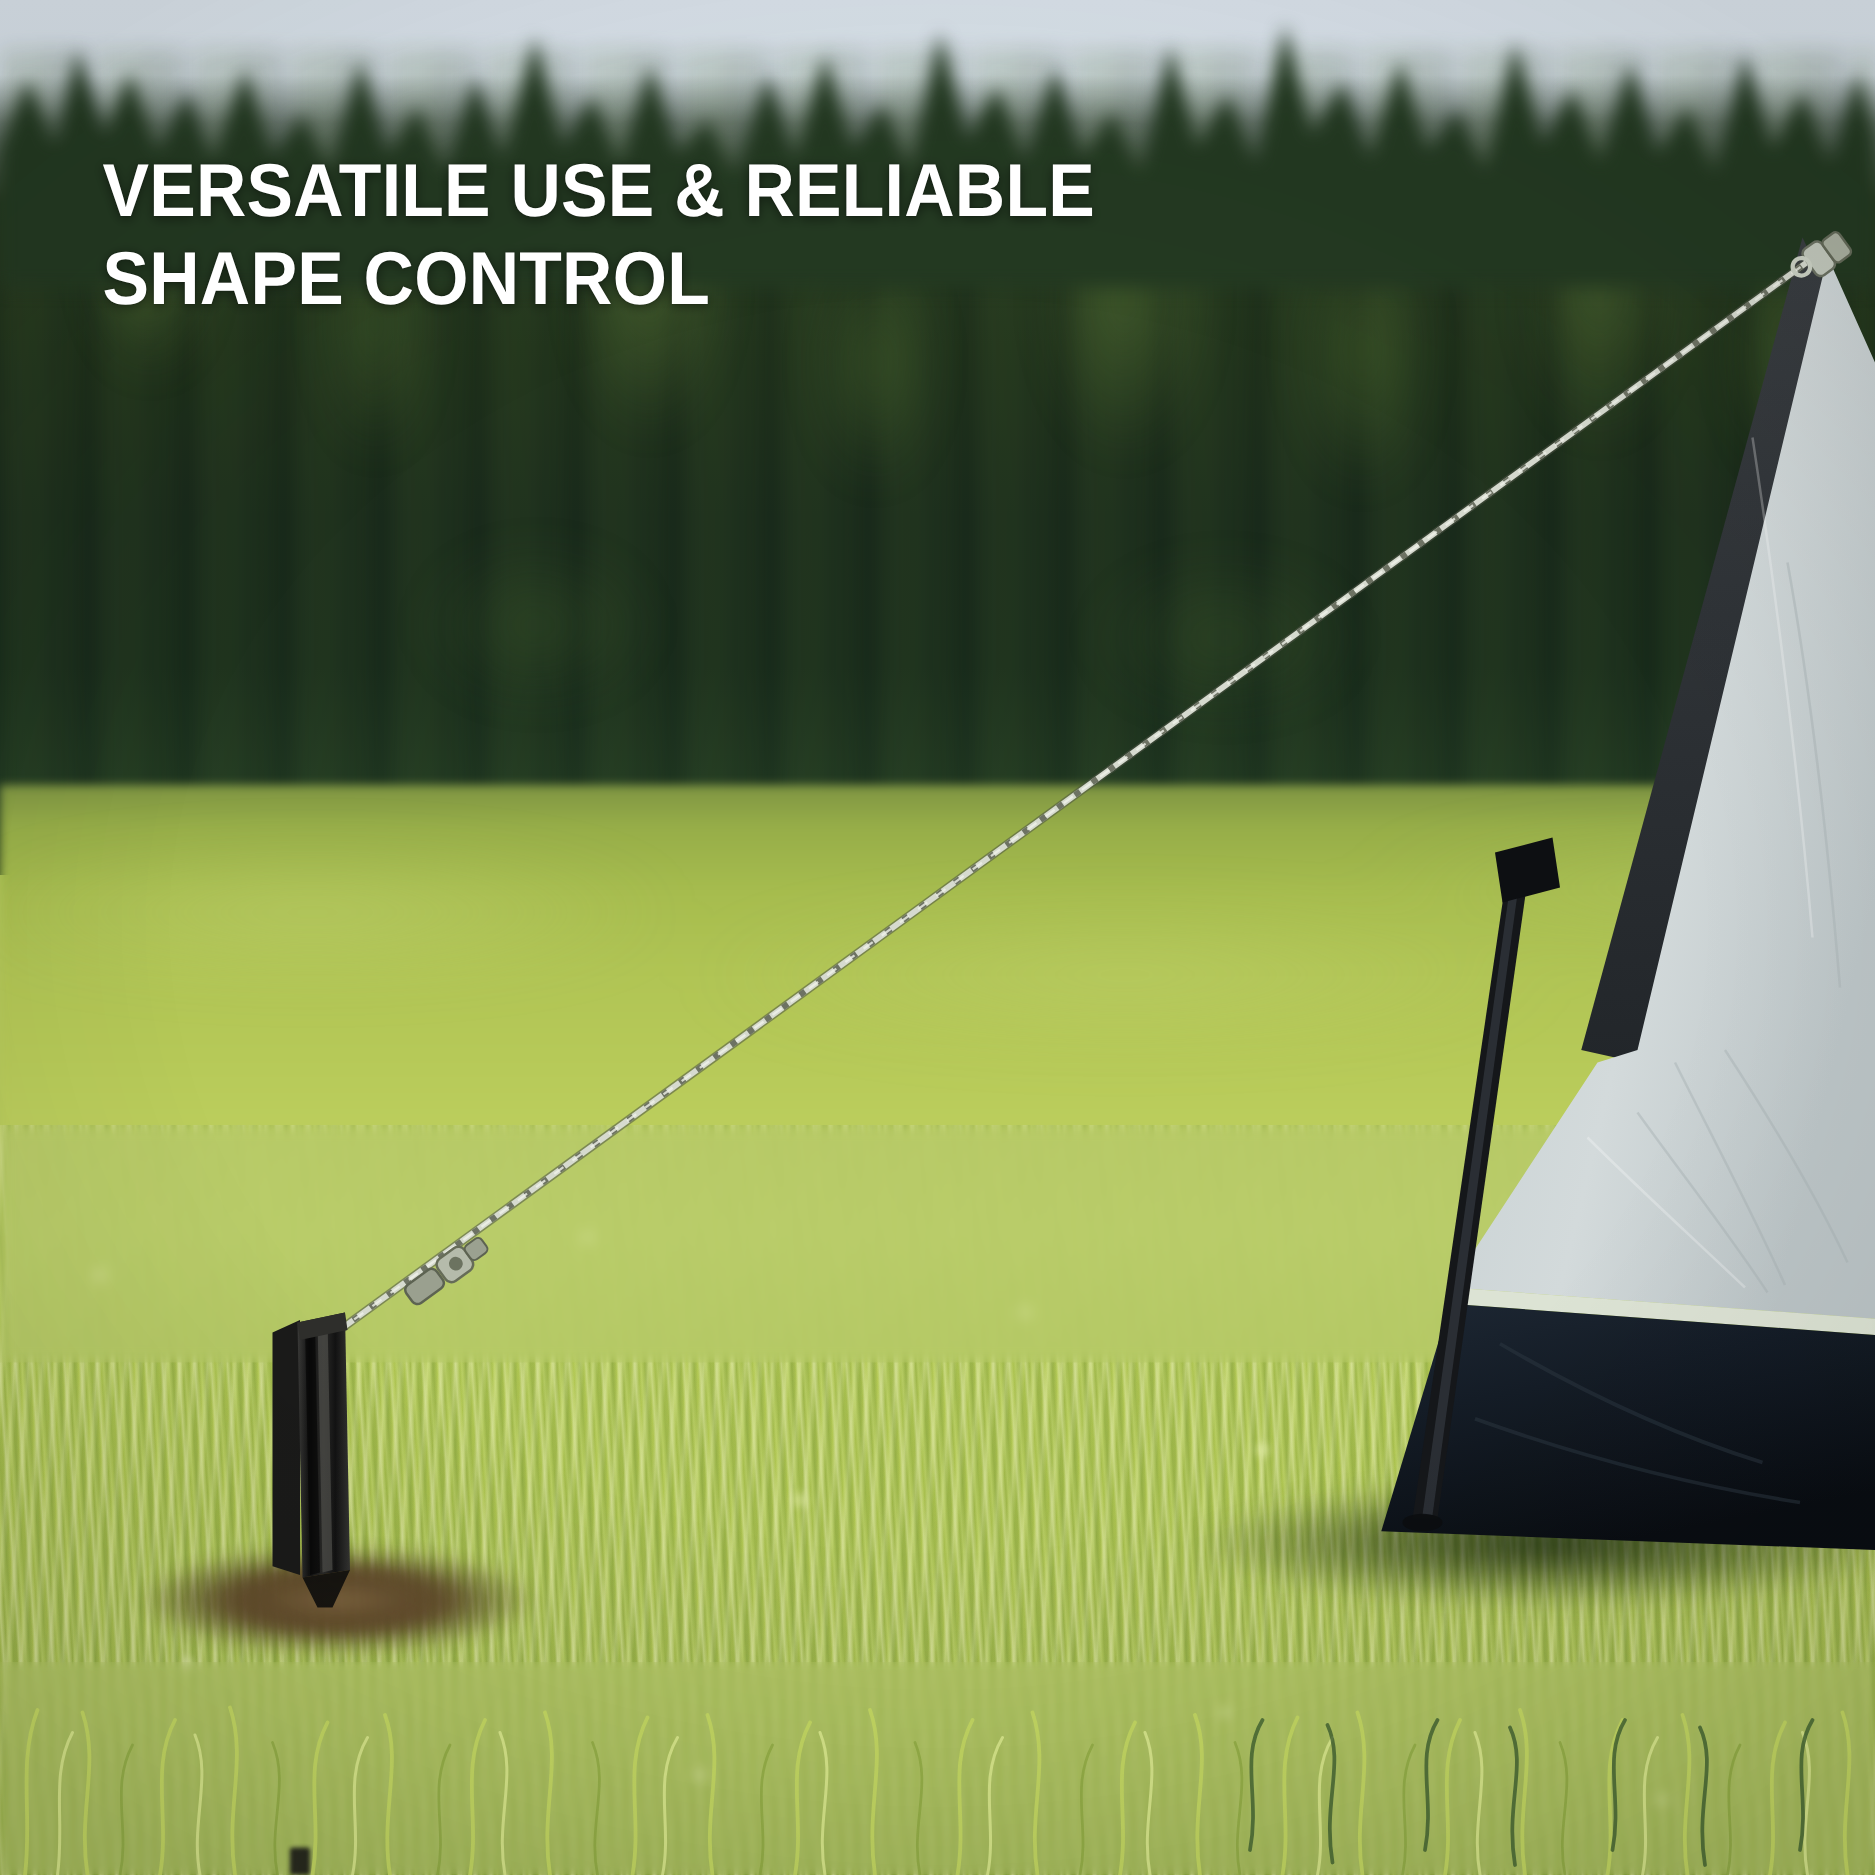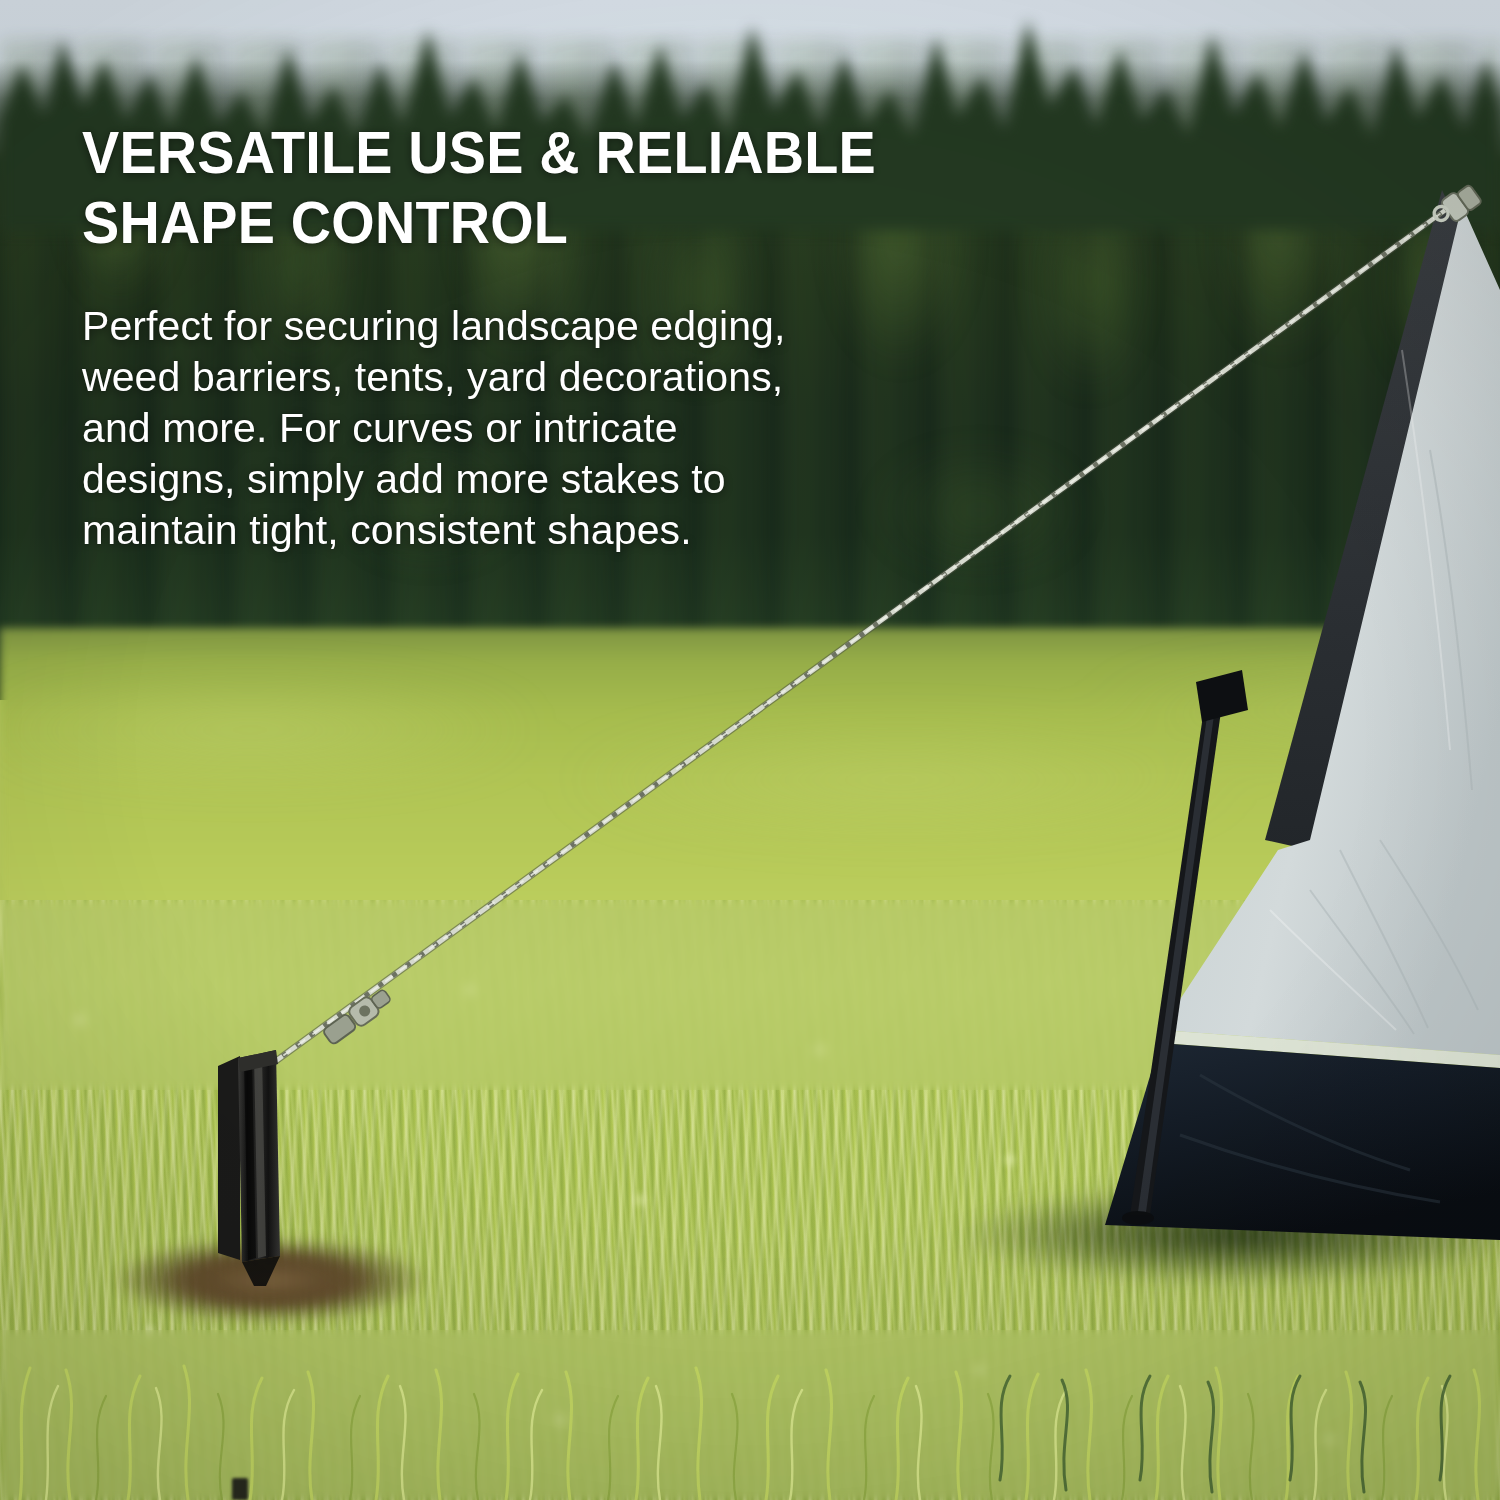--- a/index.html
+++ b/index.html
@@ -462,16 +462,15 @@
     </svg>
   </div>
 
   <div class="grade"></div>
 
   <div class="copy">
     <h1 class="headline">
       <span>VERSATILE USE &amp; RELIABLE</span><br>
       <span>SHAPE CONTROL</span>
     </h1>
-    <p class="body">Perfect for securing landscape edging, weed barriers, tents, yard decorations, and more. For curves or intricate designs, simply add more stakes to maintain tight, consistent shapes.</p>
   </div>
 
 </div>
 
 </body></html>

